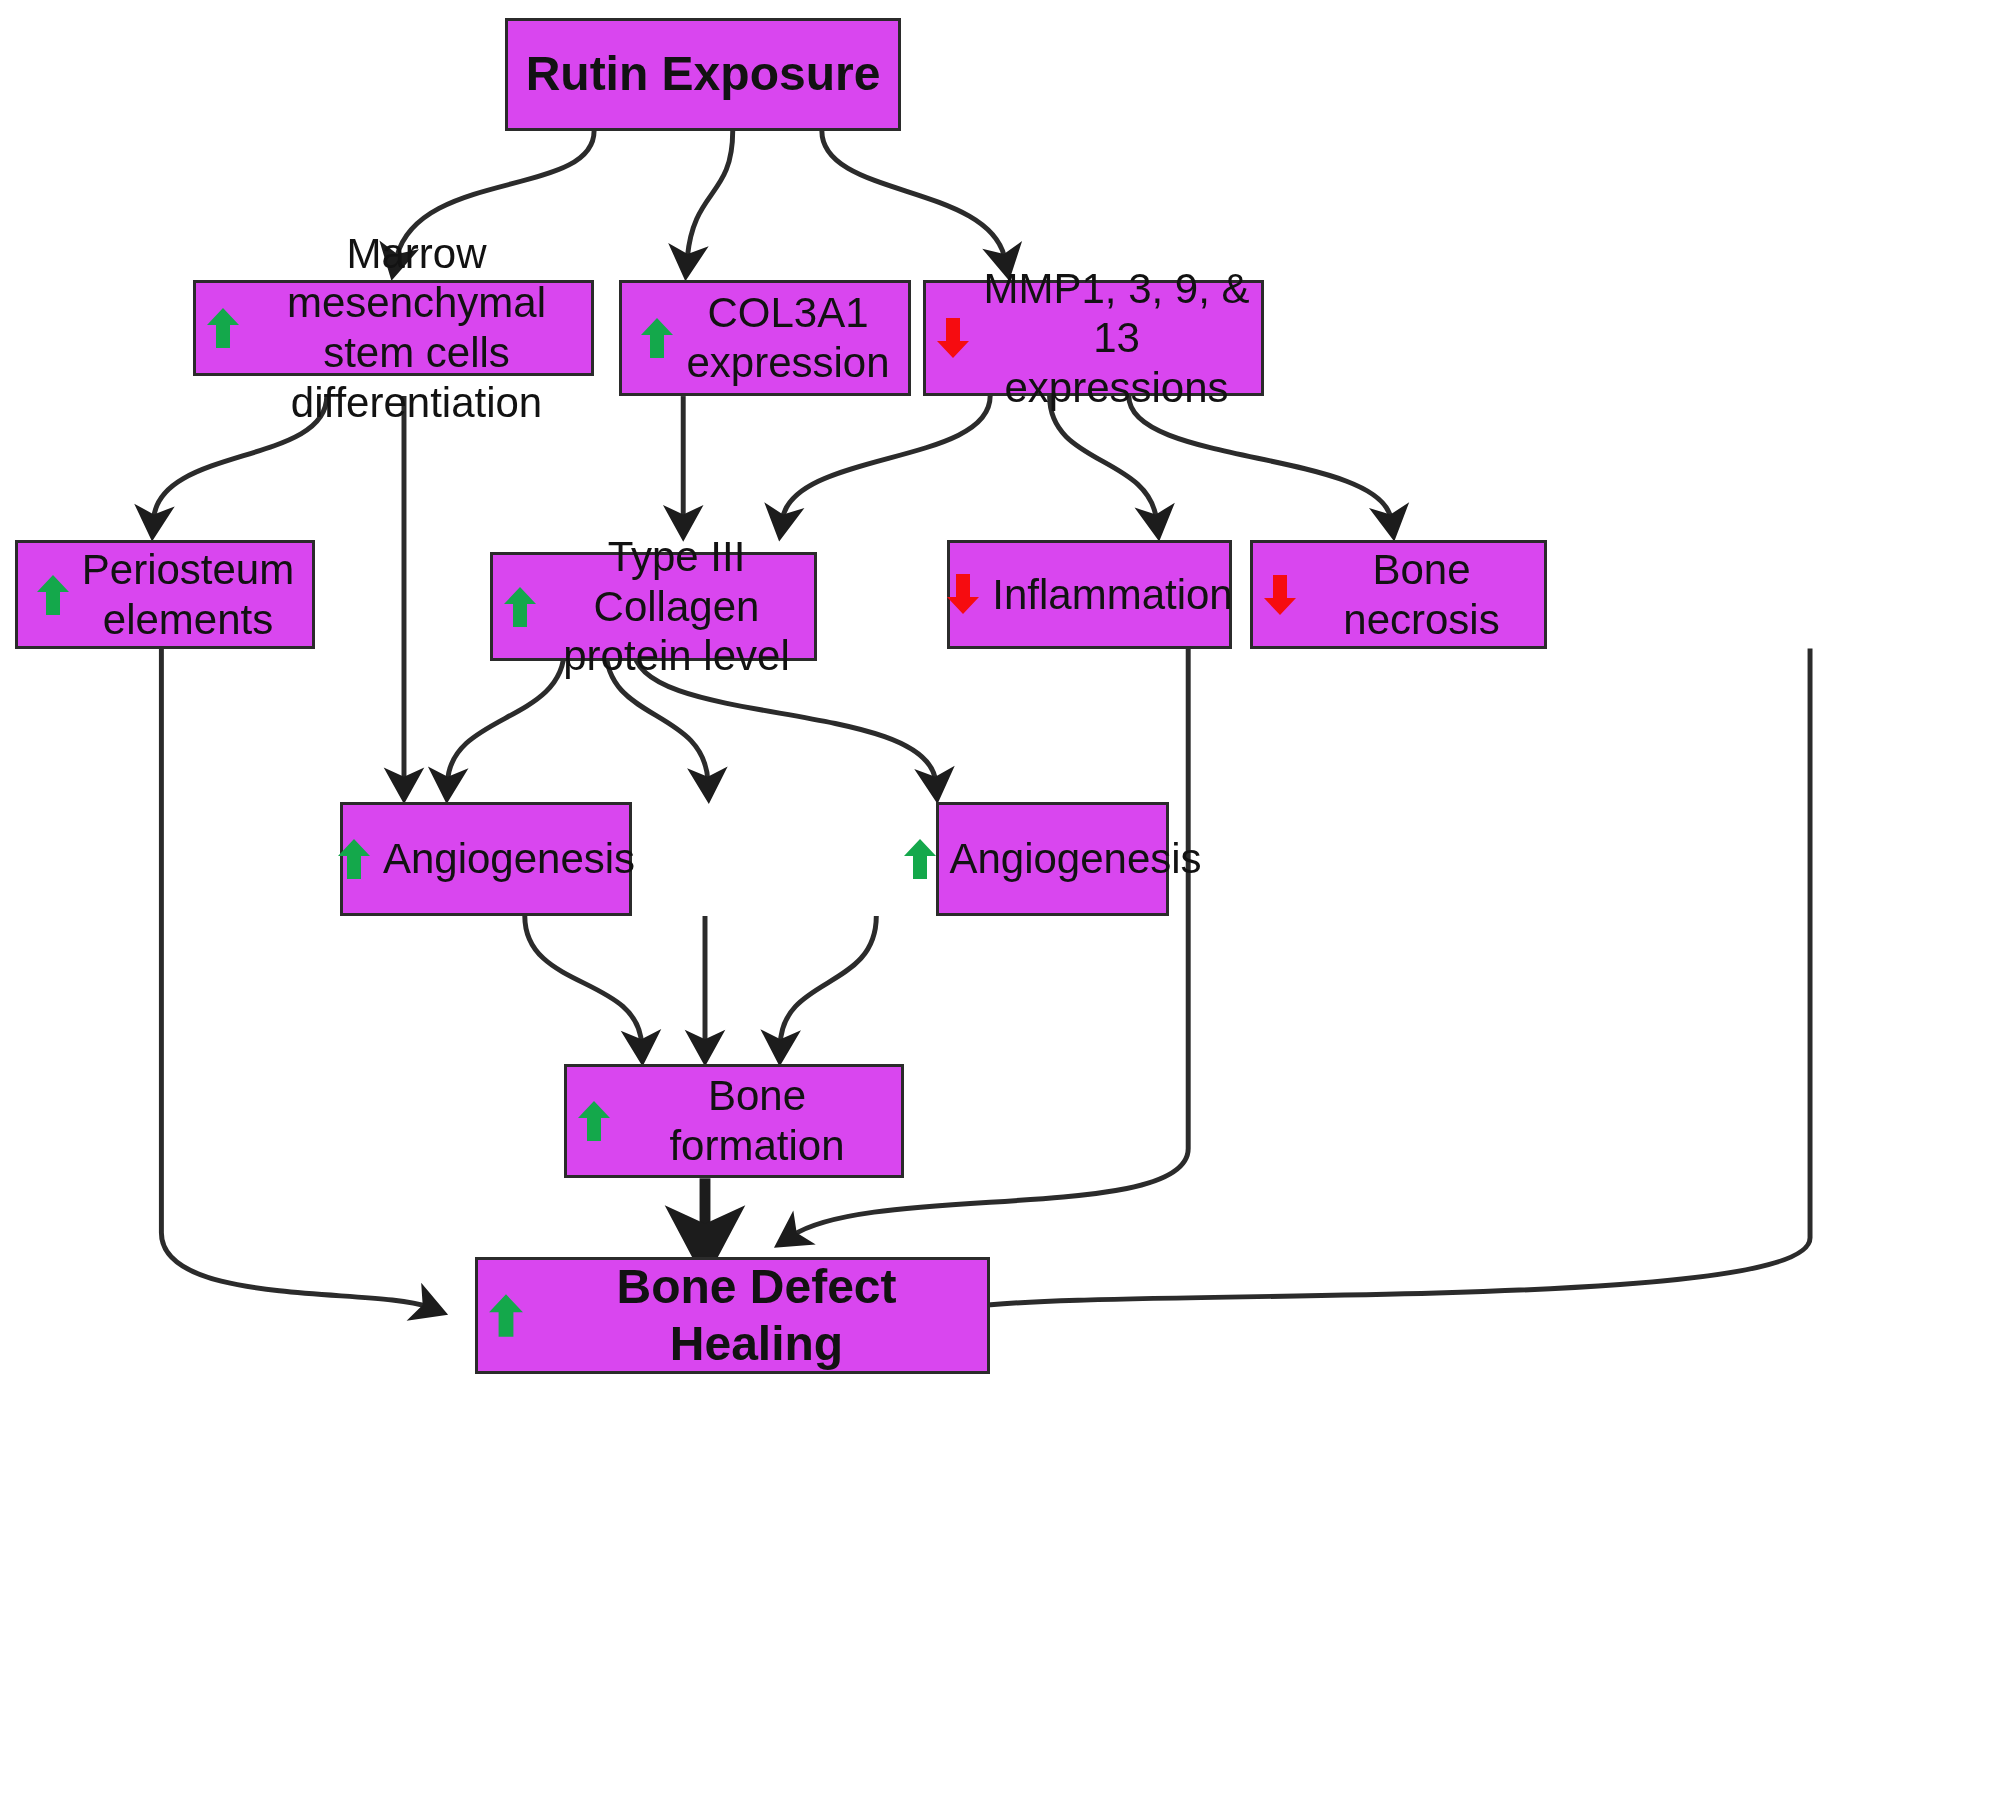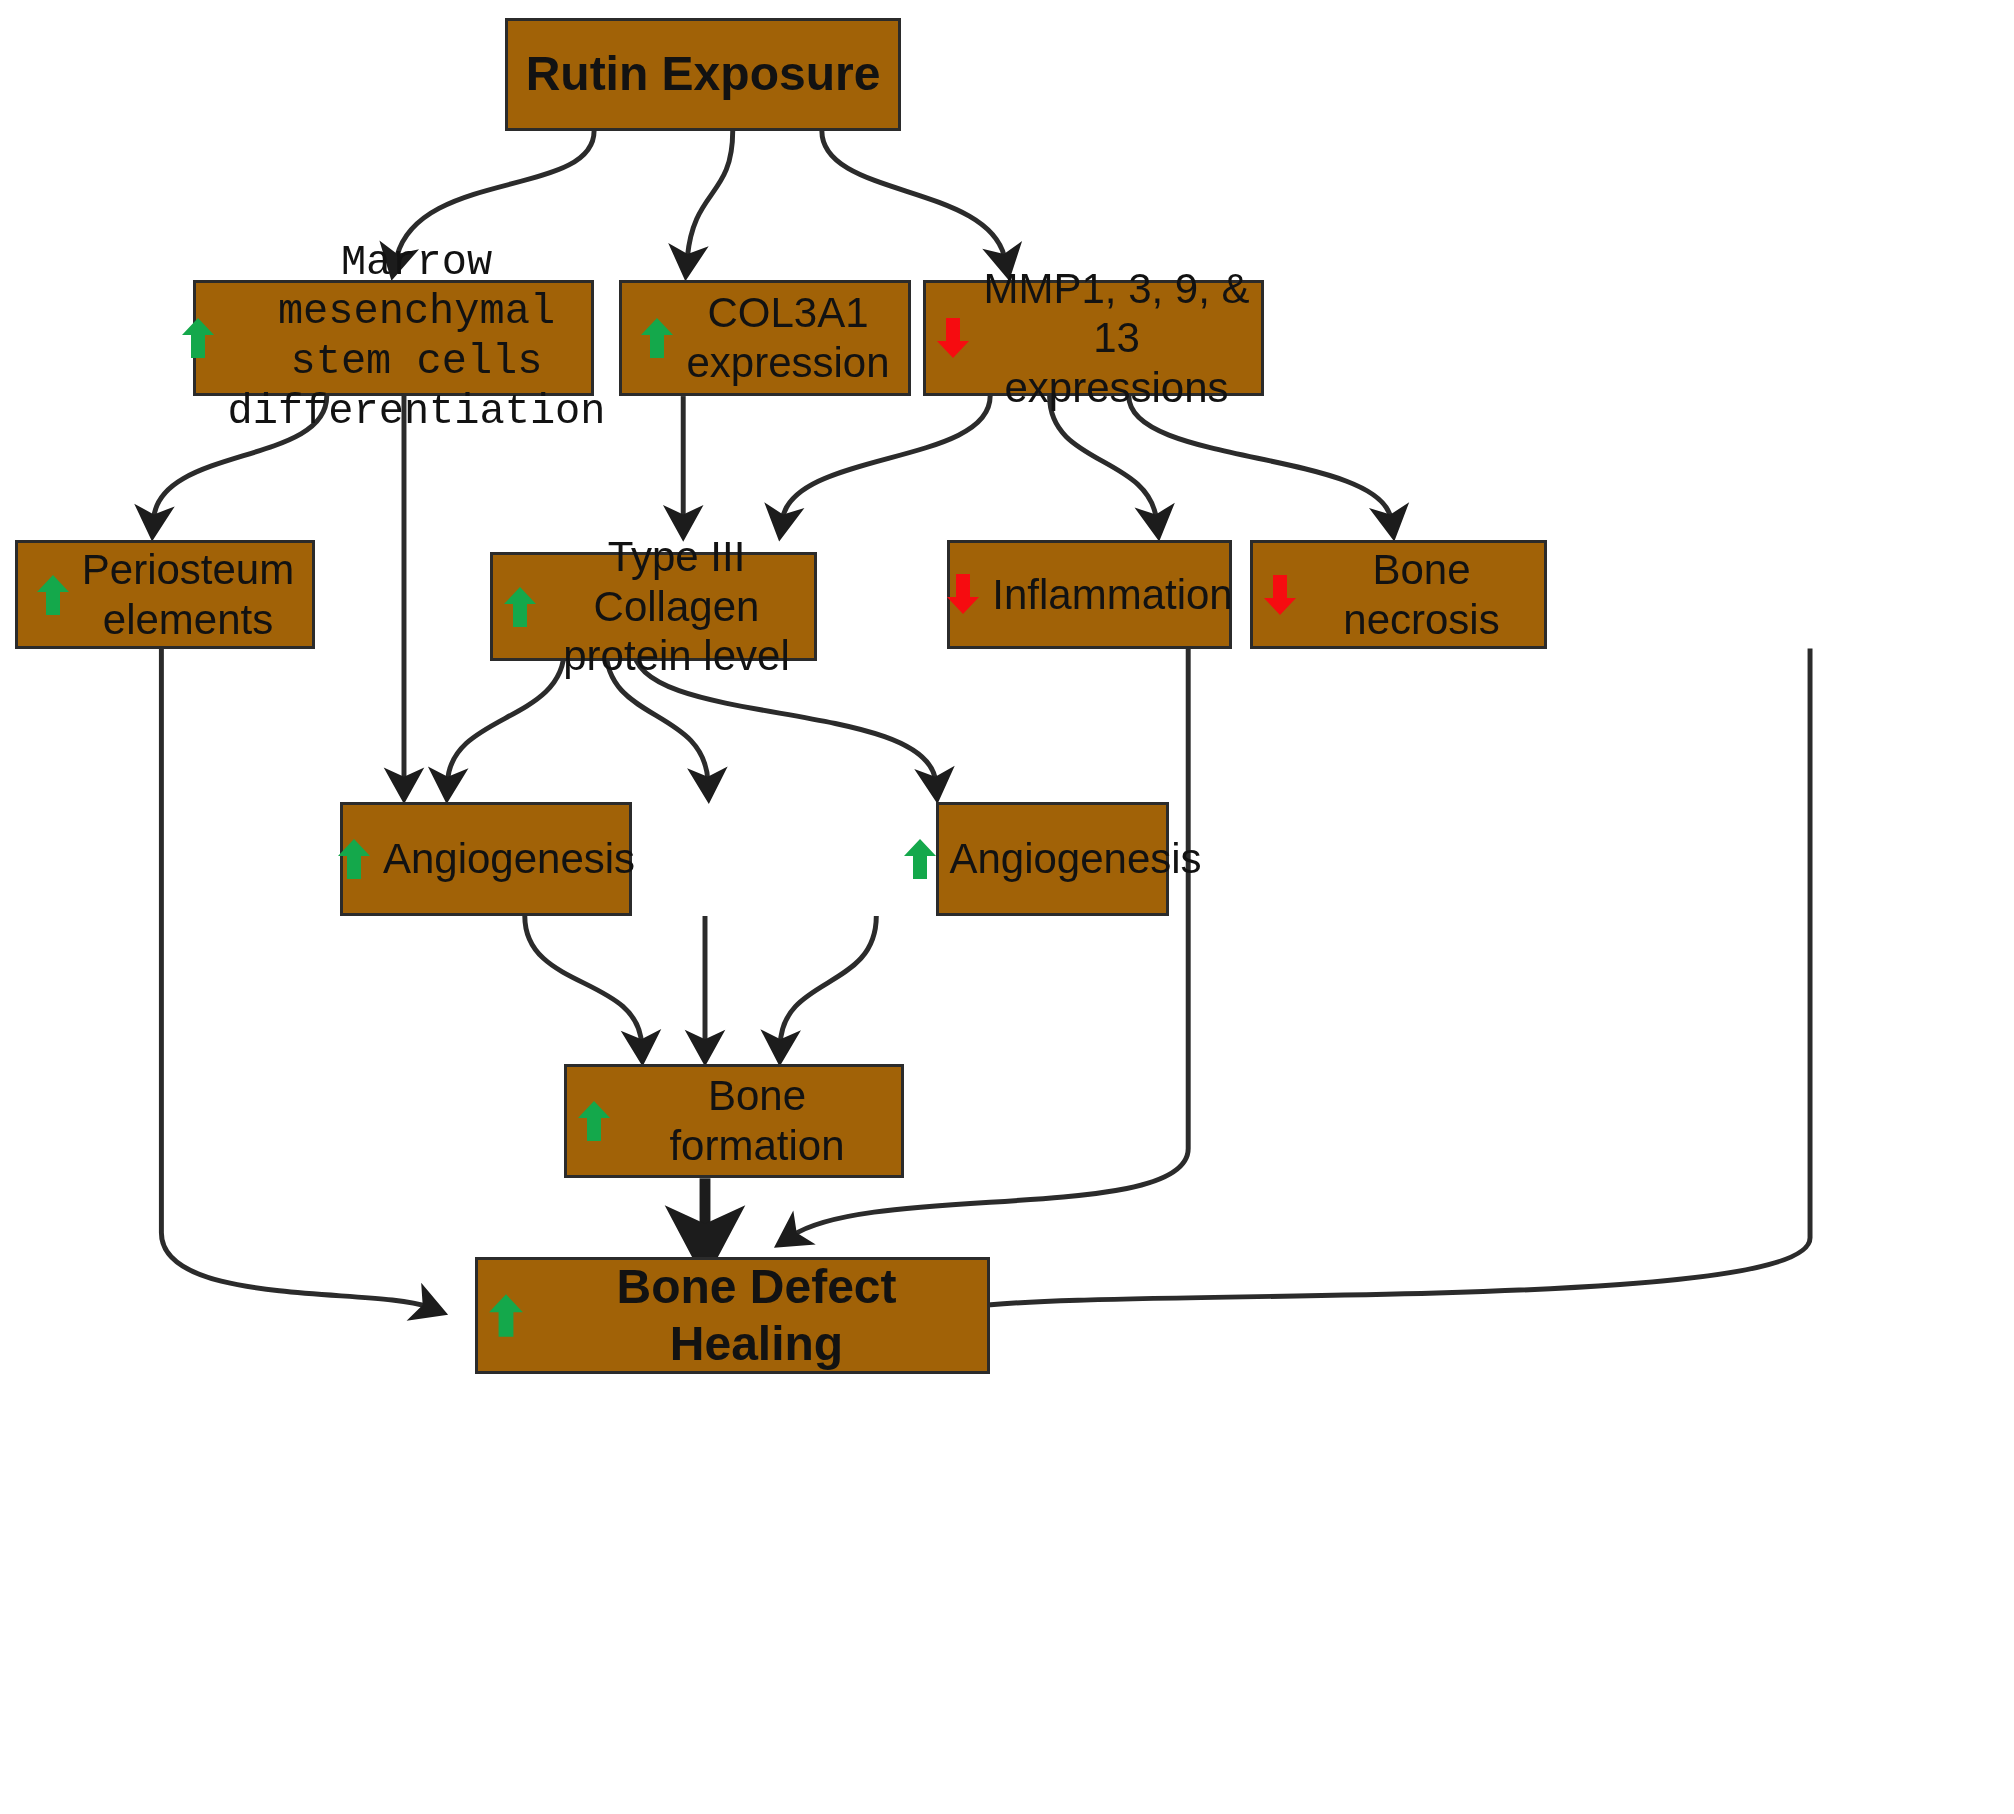--- a/index.html
+++ b/index.html
@@ -3,21 +3,21 @@
 <meta charset="utf-8">
 <style>
   html,body{margin:0;padding:0;background:#ffffff;}
   body{font-family:"Liberation Sans", sans-serif;}
   #stage{position:relative;width:2015px;height:1815px;background:#fff;overflow:hidden;}
   #edges{position:absolute;left:0;top:0;width:2015px;height:1815px;}
   .node{
     position:absolute;
     box-sizing:border-box;
     border:3px solid #2b2b2b;
-    background:#a16207;
+    background:#d946ef;
     display:flex;
     align-items:center;
     justify-content:center;
     text-align:center;
     color:#121212;
     line-height:1.18;
     z-index:3;
   }
   .node .inner{display:flex;align-items:center;justify-content:center;gap:12px;padding:0 10px;}
   .node .txt{white-space:pre-line;}
@@ -82,21 +82,21 @@
 
     <path d="M 712,1190 L 712,1248" fill="none" stroke="#1c1c1c" stroke-width="11" marker-end="url(#ahb)"></path>
   </svg>
 
   <div class="node title-node" style="left:505px;top:18px;width:396px;height:113px;">
     <div class="inner">
       <span class="txt">Rutin Exposure</span>
     </div>
   </div>
 
-  <div class="node f42" style="left:193px;top:280px;width:401px;height:116px;font-family:Liberation Mono, monospace;">
+  <div class="node f42" style="left:193px;top:280px;width:401px;height:96px;">
     <div class="inner">
       <span class="arrowglyph">
         <svg width="34" height="42" viewBox="0 0 34 42">
             <path d="M17 1 L33 18 L24 18 L24 41 L10 41 L10 18 L1 18 Z" fill="#14a84b"></path>
           </svg>
       </span>
       <span class="txt">Marrow mesenchymal
 stem cells differentiation</span>
     </div>
   </div>

